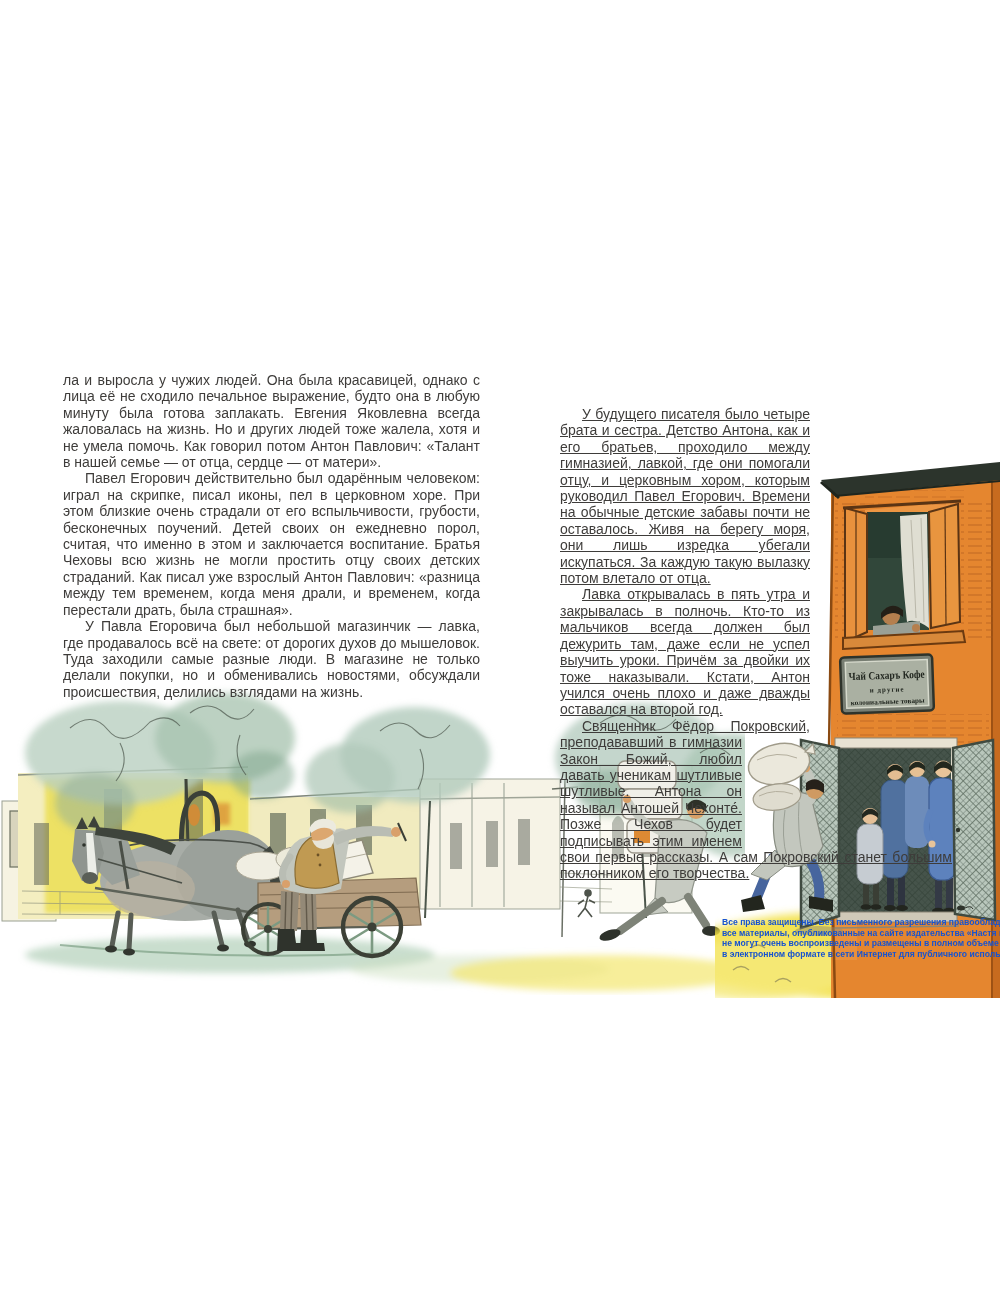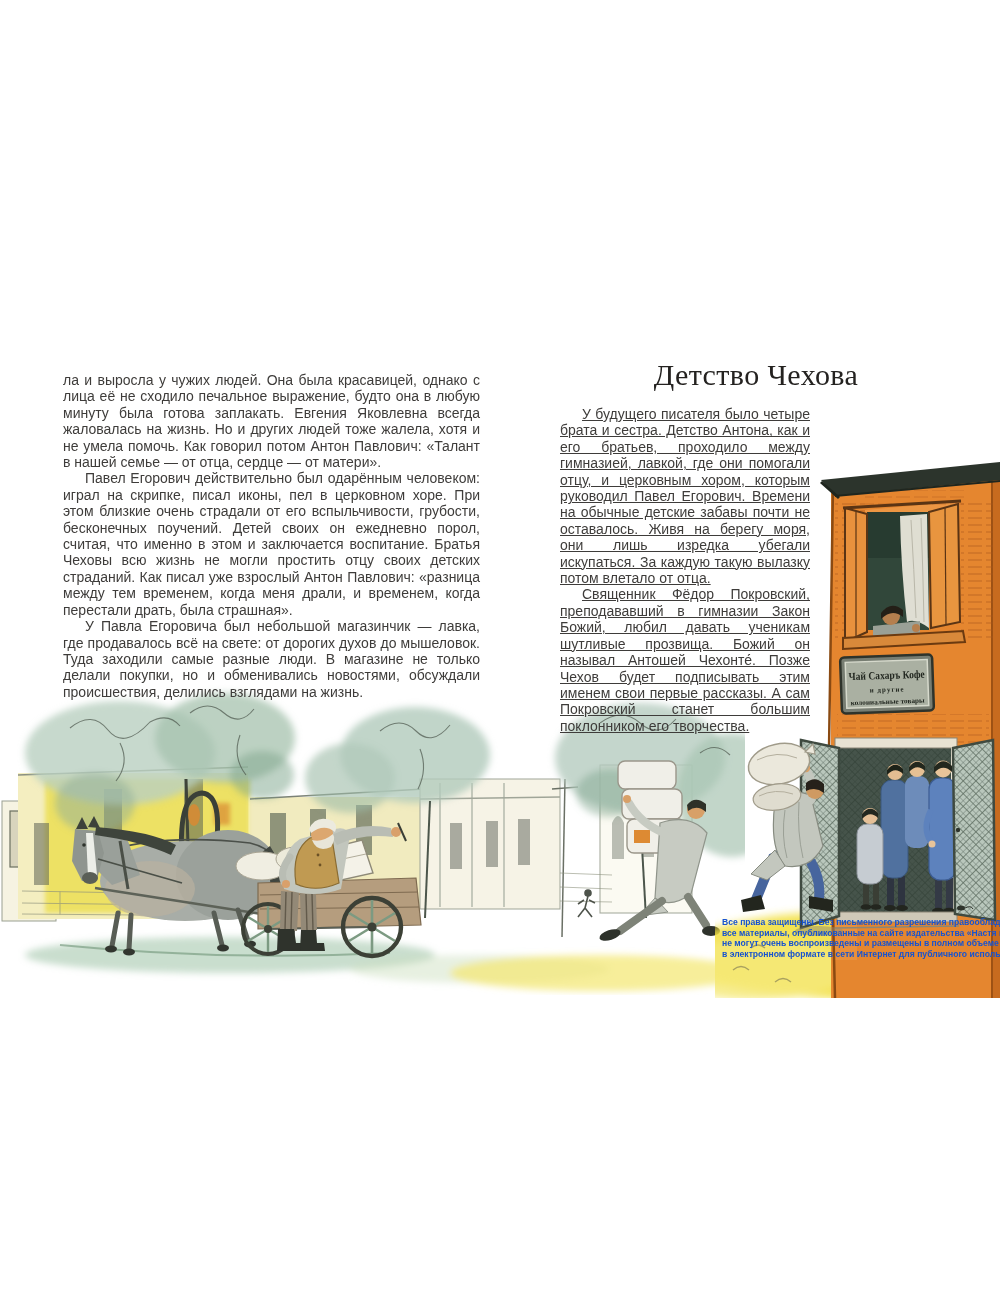--- a/index.html
+++ b/index.html
@@ -390,28 +390,28 @@
     </g>
   </svg>
 
   <div class="left-text body-text">
 
   <p>ла и выросла у чужих людей. Она была красавицей, однако с лица её не сходило печальное выражение, будто она в любую минуту была готова заплакать. Евгения Яковлевна всегда жаловалась на жизнь. Но и других людей тоже жалела, хотя и не умела помочь. Как говорил потом Антон Павлович: «Талант в нашей семье — от отца, сердце — от матери».</p>
       <p>Павел Егорович действительно был одарённым человеком: играл на скрипке, писал иконы, пел в церковном хоре. При этом близкие очень страдали от его вспыльчивости, грубости, бесконечных поучений. Детей своих он ежедневно порол, считая, что именно в этом и заключается воспитание. Братья Чеховы всю жизнь не могли простить отцу своих детских страданий. Как писал уже взрослый Антон Павлович: «разница между тем временем, когда меня драли, и временем, когда перестали драть, была страшная».</p>
       <p>У Павла Егоровича был небольшой магазинчик — лавка, где продавалось всё на свете: от дорогих духов до мышеловок. Туда заходили самые разные люди. В магазине не только делали покупки, но и обменивались новостями, обсуждали происшествия, делились взглядами на жизнь.</p>
     </div>
 
-  <div class="right-title">Детство Чехова</div>
 
   <div class="right-text body-text">
     <div class="sp1"></div>
     <div class="sp2"></div>
 
   <p>У будущего писателя было четыре брата и сестра. Детство Антона, как и его братьев, проходило между гимназией, лавкой, где они помогали отцу, и церковным хором, которым руководил Павел Егорович. Времени на обычные детские забавы почти не оставалось. Живя на берегу моря, они лишь изредка убегали искупаться. За каждую такую вылазку потом влетало от отца.</p>
-      <p>Священник Фёдор Покровский, преподававший в гимназии Закон Божий, любил давать ученикам шутливые прозвища. Божий он называл Антошей Чехонте́. Позже Чехов будет подписывать этим именем свои первые рассказы. А сам Покровский станет большим поклонником его творчества.</p>
+      <p>Лавка открывалась в пять утра и закрывалась в полночь. Кто-то из мальчиков всегда должен был дежурить там, даже если не успел выучить уроки. Причём за двойки их тоже наказывали. Кстати, Антон учился очень плохо и даже дважды оставался на второй год.</p>
+      <p>Священник Фёдор Покровский, преподававший в гимназии Закон Божий, любил давать ученикам шутливые шутливые. Антона он называл Антошей Чехонте́. Позже Чехов будет подписывать этим именем свои первые рассказы. А сам Покровский станет большим поклонником его творчества.</p>
     </div>
 
   <div class="watermark">
 
   <div>Все права защищены. Без письменного разрешения правообладателя</div>
       <div>все материалы, опубликованные на сайте издательства «Настя и Никита»,</div>
       <div>не могут очень воспроизведены и размещены в полном объеме</div>
       <div>в электронном формате в сети Интернет для публичного использования.</div>
     </div>
 

